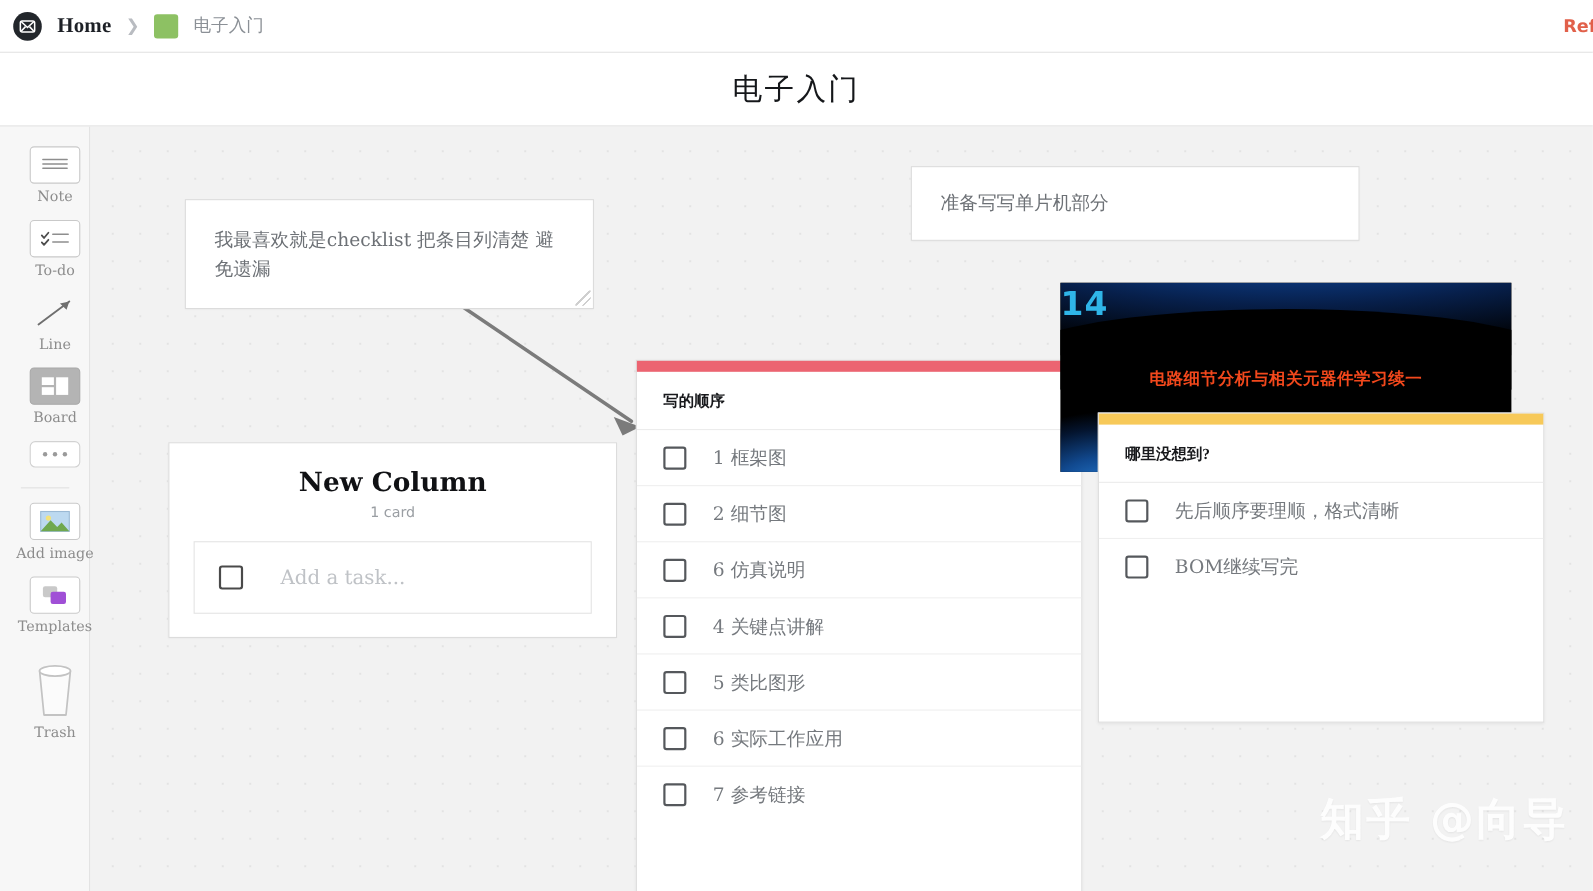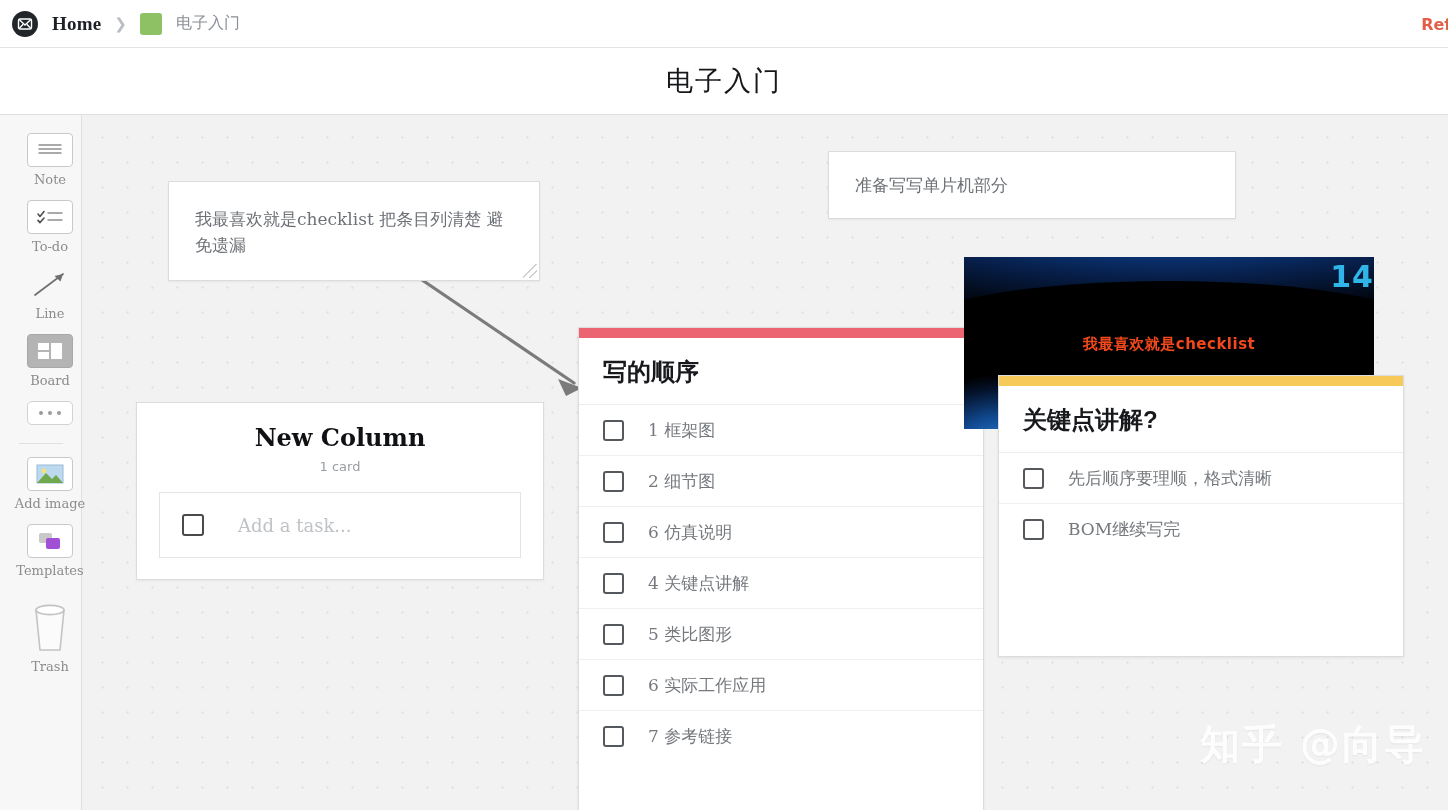--- a/index.html
+++ b/index.html
@@ -188,22 +188,22 @@
     background: #ffffff;
     border: 1px solid #dcdcdc;
     box-shadow: 0 1px 3px rgba(0,0,0,.07);
   }
   .todo-bar { height: 10px; width: 100%; }
   .todo-head {
     padding: 18px 24px 16px 24px;
     border-bottom: 1px solid #ececec;
   }
   .todo-title {
-    font-family: Liberation Sans, sans-serif;
-    font-size: 24px; font-weight: 700; color: #18191c;
+    font-family: Liberation Serif, serif;
+    font-size: 14px; font-weight: 700; color: #18191c;
   }
   .todo-row {
     display: flex; align-items: center; gap: 24px;
     padding: 0 24px;
     height: 51px;
     border-bottom: 1px solid #efefef;
   }
   .todo-row:last-child { border-bottom: none; }
   .todo-label {
     font-family: "DejaVu Serif", serif;
@@ -220,21 +220,21 @@
     position: absolute; top: 0; left: 0; right: 0; height: 66px;
     background: radial-gradient(ellipse 120% 190% at 50% -95%, #1b6fd4 0%, #0d3f8c 38%, #071f4a 66%, #000 100%);
   }
   .slide-curve {
     position: absolute; top: 24px; left: -12%; width: 124%; height: 92px;
     border-radius: 50%;
     background: #000;
   }
   .slide-num {
     position: absolute; top: 2px; left: 0; right: 0;
-    text-align: right;
+    text-align: left;
     font-family: "DejaVu Sans", sans-serif;
     font-size: 30px; font-weight: 700; color: #2fb5e8;
     letter-spacing: 1px;
     z-index: 3;
   }
   .slide-sub {
     position: absolute; top: 78px; left: 0; right: 0;
     text-align: center;
     font-family: "DejaVu Sans", sans-serif;
     font-size: 15px; font-weight: 700; color: #f2481c;
@@ -385,21 +385,21 @@
 
   <div class="obj note-card" style="left:86px; top:66px; width:372px; height:100px;">
     <div class="note-text">我最喜欢就是checklist 把条目列清楚 避免遗漏</div>
     <div class="resize-grip"></div>
   </div>
 
   <div class="obj note-card" style="left:746px; top:36px; width:408px; height:68px;">
     <div class="note-text" style="padding-top:20px;">准备写写单片机部分</div>
   </div>
 
-  <div class="obj board-card" style="left:54px; top:287px; width:408px; height:178px;">
+  <div class="obj board-card" style="left:71px; top:287px; width:408px; height:178px;">
     <div class="board-title">New Column</div>
     <div class="board-count">1 card</div>
     <div class="task-slot">
       <span class="cbox"></span>
       <span class="task-placeholder">Add a task...</span>
     </div>
   </div>
 
   <div class="obj todo-card" style="left:496px; top:212px; width:406px; height:534px; z-index:5;">
     <div class="todo-bar" style="background:#ec6471;"></div>
@@ -434,27 +434,27 @@
       <span class="cbox sm"></span>
       <span class="todo-label">7 参考链接</span>
     </div>
   </div>
 
   <div class="obj slide-img" style="left:882px; top:142px; width:410px; height:172px; z-index:8;">
     <div class="slide-top"></div>
     <div class="slide-curve"></div>
     <div class="slide-glow"></div>
     <div class="slide-num">14</div>
-    <div class="slide-sub">我最喜欢就是checklist</div>
+    <div class="slide-sub">电路细节分析与相关元器件学习续一</div>
   </div>
 
   <div class="obj todo-card" style="left:916px; top:260px; width:406px; height:282px; z-index:10;">
     <div class="todo-bar" style="background:#f7c959;"></div>
     <div class="todo-head">
-      <div class="todo-title">关键点讲解?</div>
+      <div class="todo-title">哪里没想到?</div>
     </div>
     <div class="todo-row">
       <span class="cbox sm"></span>
       <span class="todo-label">先后顺序要理顺，格式清晰</span>
     </div>
     <div class="todo-row">
       <span class="cbox sm"></span>
       <span class="todo-label">BOM继续写完</span>
     </div>
   </div>

